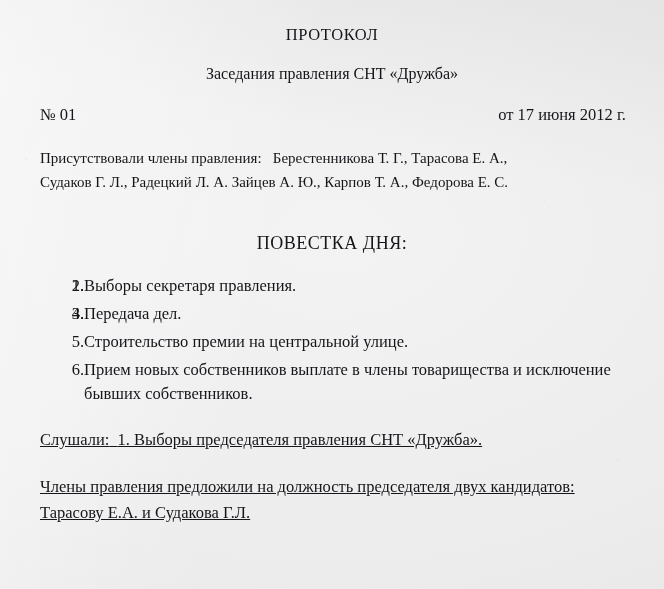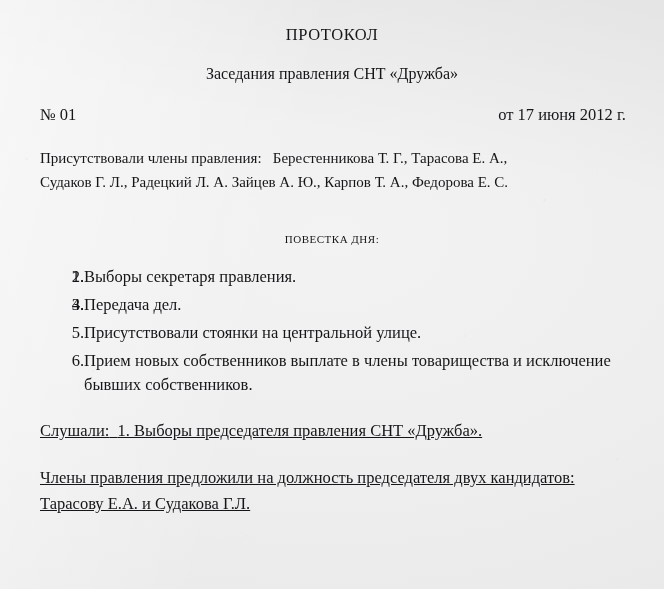--- a/index.html
+++ b/index.html
@@ -72,21 +72,21 @@
   .attendees {
     margin-top: 21px;
     padding: 0 2px 0 6px;
     font-size: 15px;
     line-height: 1.62;
   }
   .attendees .lead-gap { white-space: pre; }
 
   .agenda-heading {
     text-align: center;
-    font-size: 11px;
+    font-size: 18px;
     letter-spacing: .5px;
     margin: 38px 0 0 0;
     font-weight: 400;
   }
 
   ol.agenda {
     margin: 20px 0 0 0;
     padding: 0;
     list-style: none;
     font-size: 16.5px;
@@ -135,21 +135,21 @@
     <span class="nowrap-line">Судаков Г. Л., Радецкий Л. А. Зайцев А. Ю., Карпов Т. А., Федорова Е. С.</span>
   </div>
 
   <h3 class="agenda-heading">ПОВЕСТКА ДНЯ:</h3>
 
   <ol class="agenda">
     <li><span class="num">1.</span></li>
     <li><span class="num">2.</span><span>Выборы секретаря правления.</span></li>
     <li><span class="num">3.</span></li>
     <li><span class="num">4.</span><span>Передача дел.</span></li>
-    <li><span class="num">5.</span><span>Присутствовали стоянки на центральной улице.</span></li>
+    <li><span class="num">5.</span><span>Строительство премии на центральной улице.</span></li>
     <li><span class="num">6.</span><span>Прием новых собственников выплате в члены товарищества и исключение бывших собственников.</span></li>
   </ol>
 
   <p class="para"><span>Слушали:</span><span class="gap">  </span><span>1.  Выборы председателя правления СНТ «Дружба».</span></p>
 
   <p class="para">
     <span class="nowrap-line">Члены правления предложили на должность председателя двух кандидатов:</span>
     <span class="nowrap-line">Тарасову Е.А. и Судакова Г.Л.</span>
   </p>
 

